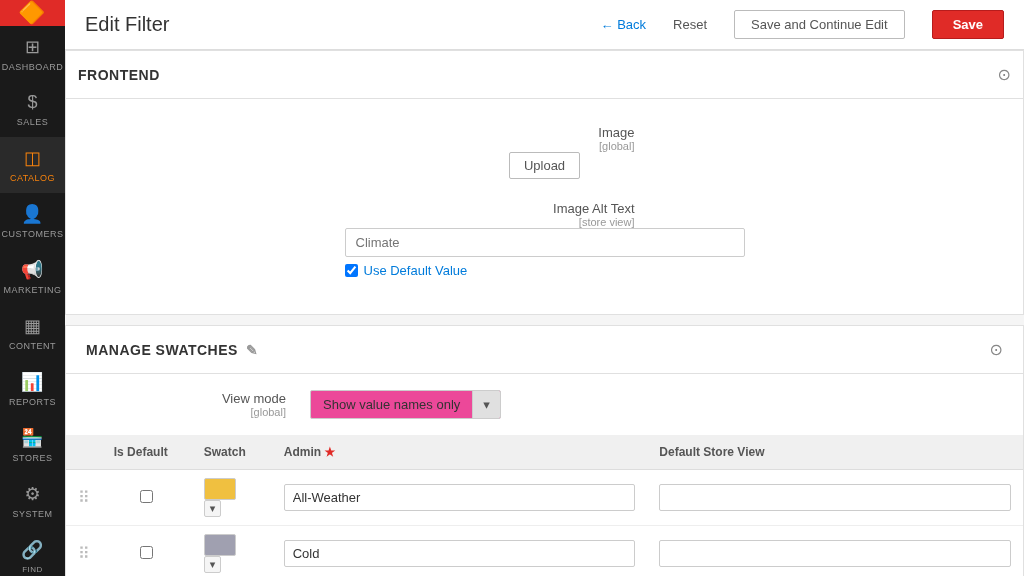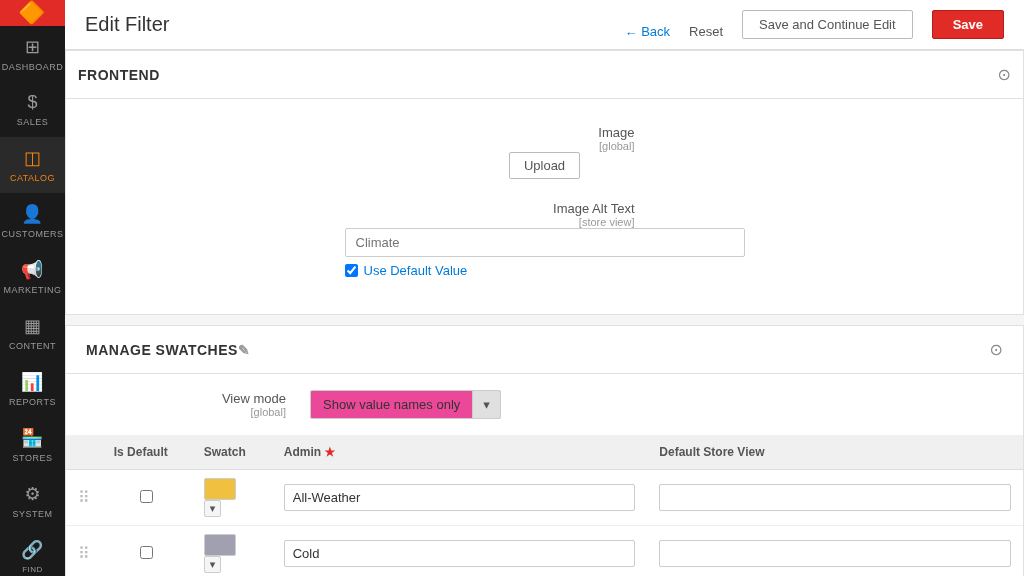--- a/index.html
+++ b/index.html
@@ -60,22 +60,22 @@
       justify-content: space-between;
       flex-shrink: 0;
     }
     .header-title {
       font-size: 20px;
       font-weight: 300;
       color: #333;
     }
     .header-actions {
       display: flex;
-      align-items: flex-end;
-      gap: 19px;
+      align-items: center;
+      gap: 27px;
     }
     .btn-back {
       color: #007bdb;
       background: none;
       border: none;
       cursor: pointer;
       font-size: 13px;
       display: flex;
       align-items: center;
       gap: 5px;
@@ -195,21 +195,21 @@
     .manage-swatches-header {
       padding: 14px 20px;
       border-bottom: 1px solid #e0e0e0;
       display: flex;
       align-items: center;
       justify-content: space-between;
     }
     .manage-swatches-title {
       display: flex;
       align-items: flex-start;
-      gap: 0;
+      gap: 8px;
       font-size: 14px;
       font-weight: 600;
       color: #333;
       text-transform: uppercase;
       letter-spacing: 0.5px;
     }
     .edit-icon {
       color: #999;
       cursor: pointer;
       font-size: 14px;

